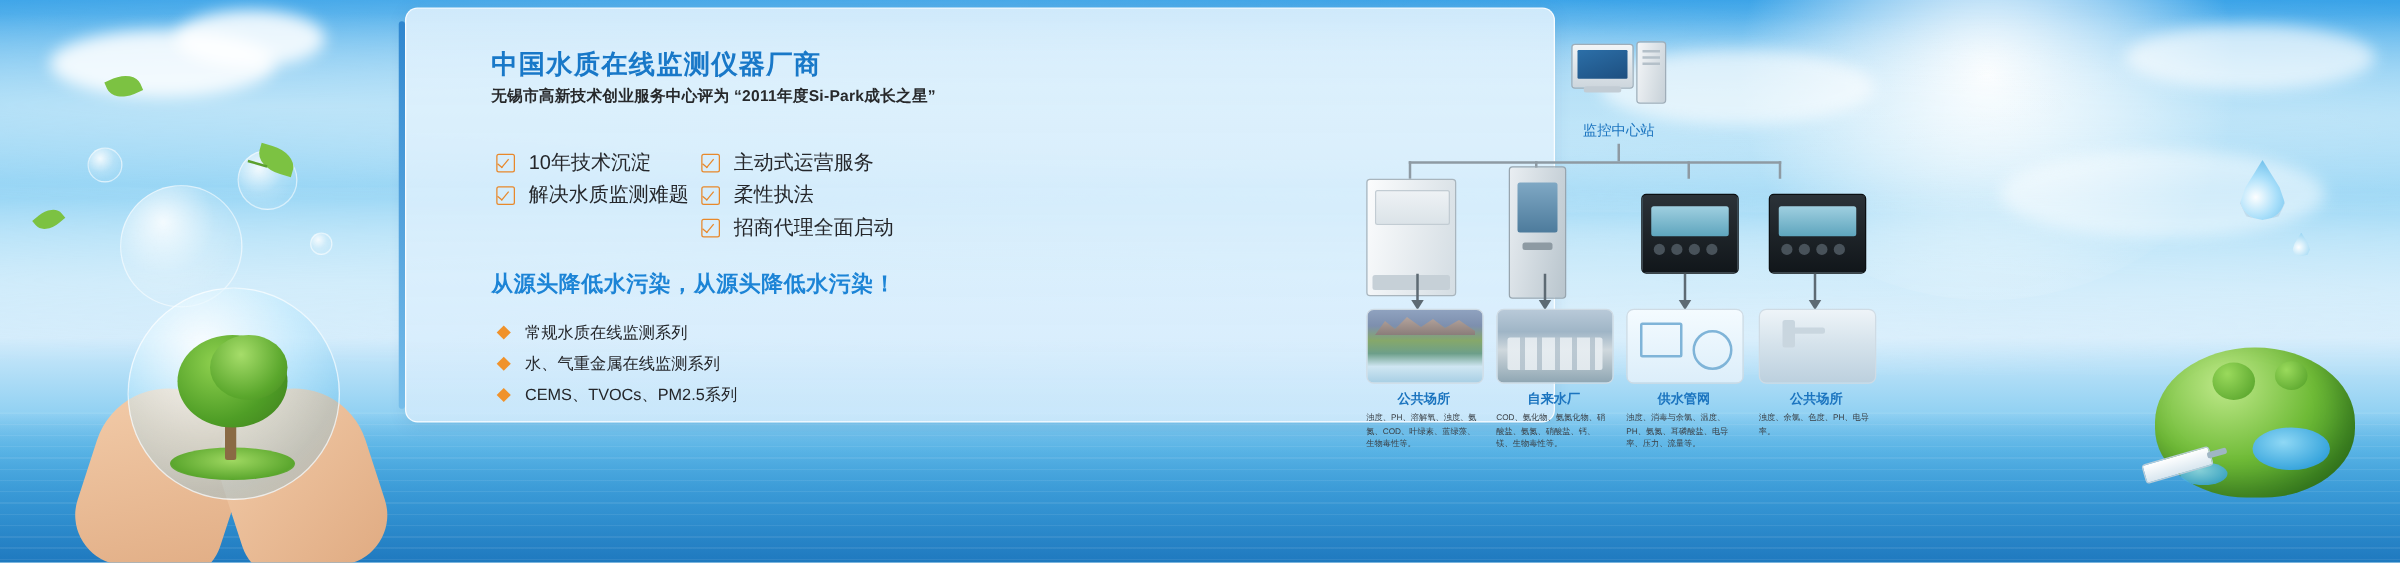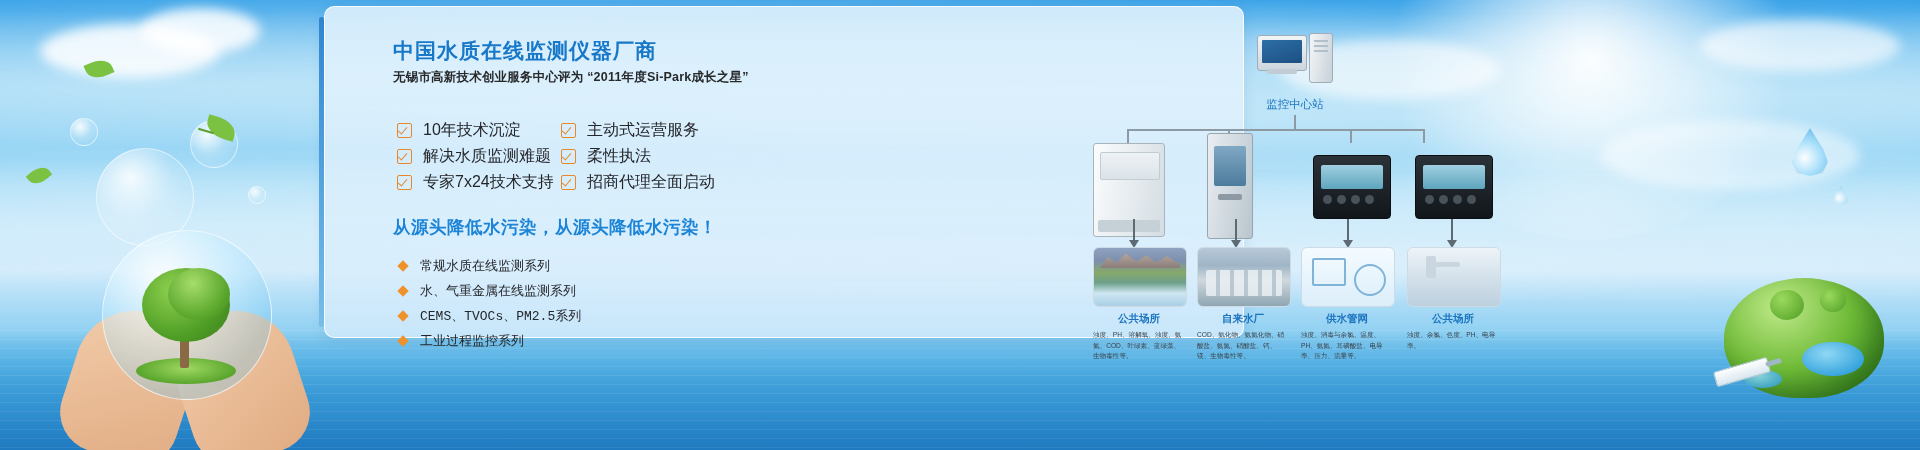--- a/index.html
+++ b/index.html
@@ -87,21 +87,21 @@
   .crow{display:flex;align-items:center;height:26px;margin-bottom:0;}
   .crow + .crow{margin-top:0;}
   .cbox{width:13px;height:13px;border:1.6px solid #e8882a;border-radius:2px;position:relative;margin-right:11px;flex:0 0 auto;}
   .cbox:after{content:"";position:absolute;left:2px;top:1px;width:4px;height:8px;border:solid #e8882a;
     border-width:0 1.7px 1.7px 0;transform:rotate(40deg);}
   .clabel{font-size:16px;color:#24262a;white-space:nowrap;}
   .checks-right{left:236px;}
 
   .h2{position:absolute;left:68px;top:208px;font-size:17.5px;font-weight:bold;color:#1c84d6;letter-spacing:.5px;}
   .bullets{position:absolute;left:74px;top:246px;}
-  .brow{display:flex;align-items:center;height:25px;font-family:Liberation Mono, monospace;}
+  .brow{display:flex;align-items:center;height:25px;}
   .diamond{width:8px;height:8px;background:#f0922b;transform:rotate(45deg);margin-right:13px;flex:0 0 auto;}
   .blabel{font-size:13px;color:#24262a;white-space:nowrap;}
 
   
   .diagram{position:absolute;left:760px;top:22px;width:460px;height:320px;}
   .pc{position:absolute;left:172px;top:4px;width:76px;height:52px;}
   .monitor{position:absolute;left:0;top:2px;width:48px;height:34px;border-radius:3px;
     background:linear-gradient(180deg,#f2f5f7,#cdd6dd);border:1px solid #9fadb8;}
   .monitor-screen{position:absolute;left:4px;top:4px;right:4px;bottom:7px;border-radius:1px;
     background:linear-gradient(160deg,#2c6fa8,#1d4f80);}
@@ -204,24 +204,20 @@
 
   <div class="checks">
     <div class="crow">
       <span class="cbox"></span>
       <span class="clabel">10年技术沉淀</span>
     </div>
     <div class="crow">
       <span class="cbox"></span>
       <span class="clabel">解决水质监测难题</span>
     </div>
-    <div class="crow">
-      <span class="cbox"></span>
-      <span class="clabel">专家7x24技术支持</span>
-    </div>
   </div>
 
   <div class="checks checks-right">
     <div class="crow">
       <span class="cbox"></span>
       <span class="clabel">主动式运营服务</span>
     </div>
     <div class="crow">
       <span class="cbox"></span>
       <span class="clabel">柔性执法</span>
@@ -239,24 +235,20 @@
       <span class="diamond"></span>
       <span class="blabel">常规水质在线监测系列</span>
     </div>
     <div class="brow">
       <span class="diamond"></span>
       <span class="blabel">水、气重金属在线监测系列</span>
     </div>
     <div class="brow">
       <span class="diamond"></span>
       <span class="blabel">CEMS、TVOCs、PM2.5系列</span>
-    </div>
-    <div class="brow">
-      <span class="diamond"></span>
-      <span class="blabel">工业过程监控系列</span>
     </div>
   </div>
 
   <div class="diagram">
 
     <div class="pc">
       <div class="monitor">
         <div class="monitor-screen"></div>
       </div>
       <div class="monitor-base"></div>

